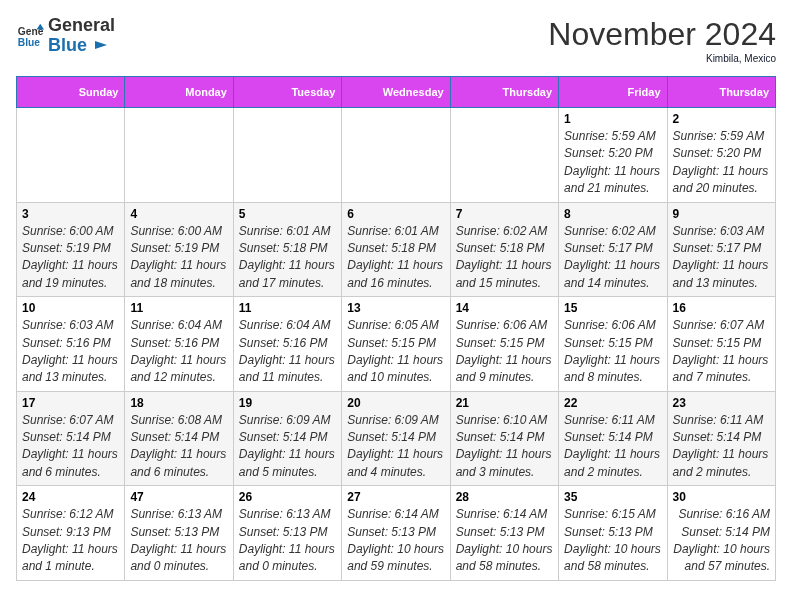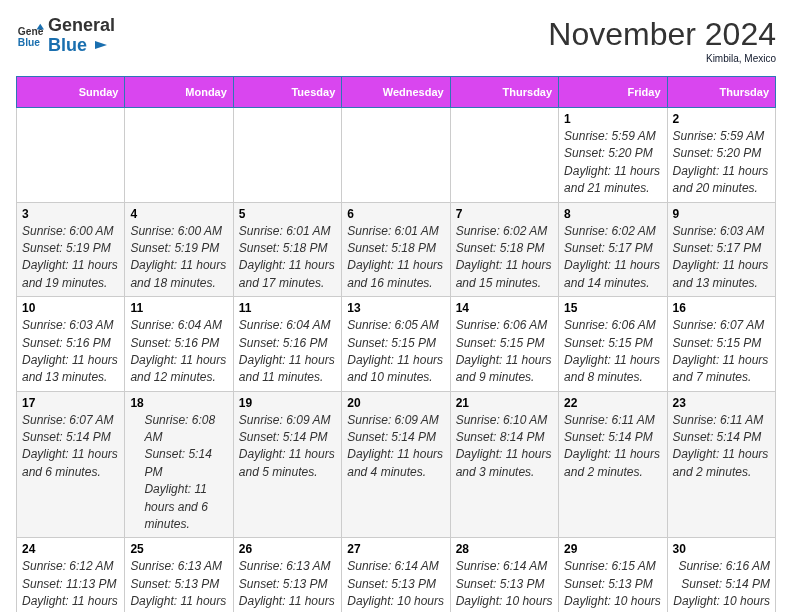--- a/index.html
+++ b/index.html
@@ -238,64 +238,64 @@
       </tr>
       <tr>
         <td>
           <span class="day-number">17</span>
           <div class="day-info" style="white-space: pre-line;">Sunrise: 6:07 AM
 Sunset: 5:14 PM
 Daylight: 11 hours and 6 minutes.</div>
         </td>
         <td>
           <span class="day-number">18</span>
-          <div class="day-info" style="white-space: pre-line; margin-left: 14px;">Sunrise: 6:08 AM
+          <div class="day-info" style="white-space: pre-line;">Sunrise: 6:08 AM
 Sunset: 5:14 PM
 Daylight: 11 hours and 6 minutes.</div>
         </td>
         <td>
           <span class="day-number">19</span>
           <div class="day-info" style="white-space: pre-line;">Sunrise: 6:09 AM
 Sunset: 5:14 PM
 Daylight: 11 hours and 5 minutes.</div>
         </td>
         <td>
           <span class="day-number">20</span>
           <div class="day-info" style="white-space: pre-line;">Sunrise: 6:09 AM
 Sunset: 5:14 PM
 Daylight: 11 hours and 4 minutes.</div>
         </td>
         <td>
           <span class="day-number">21</span>
           <div class="day-info" style="white-space: pre-line;">Sunrise: 6:10 AM
-Sunset: 8:14 PM
+Sunset: 5:14 PM
 Daylight: 11 hours and 3 minutes.</div>
         </td>
         <td>
           <span class="day-number">22</span>
           <div class="day-info" style="white-space: pre-line;">Sunrise: 6:11 AM
 Sunset: 5:14 PM
 Daylight: 11 hours and 2 minutes.</div>
         </td>
         <td>
           <span class="day-number">23</span>
           <div class="day-info" style="white-space: pre-line;">Sunrise: 6:11 AM
 Sunset: 5:14 PM
 Daylight: 11 hours and 2 minutes.</div>
         </td>
       </tr>
       <tr>
         <td>
           <span class="day-number">24</span>
           <div class="day-info" style="white-space: pre-line;">Sunrise: 6:12 AM
-Sunset: 11:13 PM
+Sunset: 9:13 PM
 Daylight: 11 hours and 1 minute.</div>
         </td>
         <td>
-          <span class="day-number">25</span>
+          <span class="day-number">47</span>
           <div class="day-info" style="white-space: pre-line;">Sunrise: 6:13 AM
 Sunset: 5:13 PM
 Daylight: 11 hours and 0 minutes.</div>
         </td>
         <td>
           <span class="day-number">26</span>
           <div class="day-info" style="white-space: pre-line;">Sunrise: 6:13 AM
 Sunset: 5:13 PM
 Daylight: 11 hours and 0 minutes.</div>
         </td>
@@ -305,21 +305,21 @@
 Sunset: 5:13 PM
 Daylight: 10 hours and 59 minutes.</div>
         </td>
         <td>
           <span class="day-number">28</span>
           <div class="day-info" style="white-space: pre-line;">Sunrise: 6:14 AM
 Sunset: 5:13 PM
 Daylight: 10 hours and 58 minutes.</div>
         </td>
         <td>
-          <span class="day-number">29</span>
+          <span class="day-number">35</span>
           <div class="day-info" style="white-space: pre-line;">Sunrise: 6:15 AM
 Sunset: 5:13 PM
 Daylight: 10 hours and 58 minutes.</div>
         </td>
         <td>
           <span class="day-number">30</span>
           <div class="day-info" style="white-space: pre-line; text-align: right;">Sunrise: 6:16 AM
 Sunset: 5:14 PM
 Daylight: 10 hours and 57 minutes.</div>
         </td>

